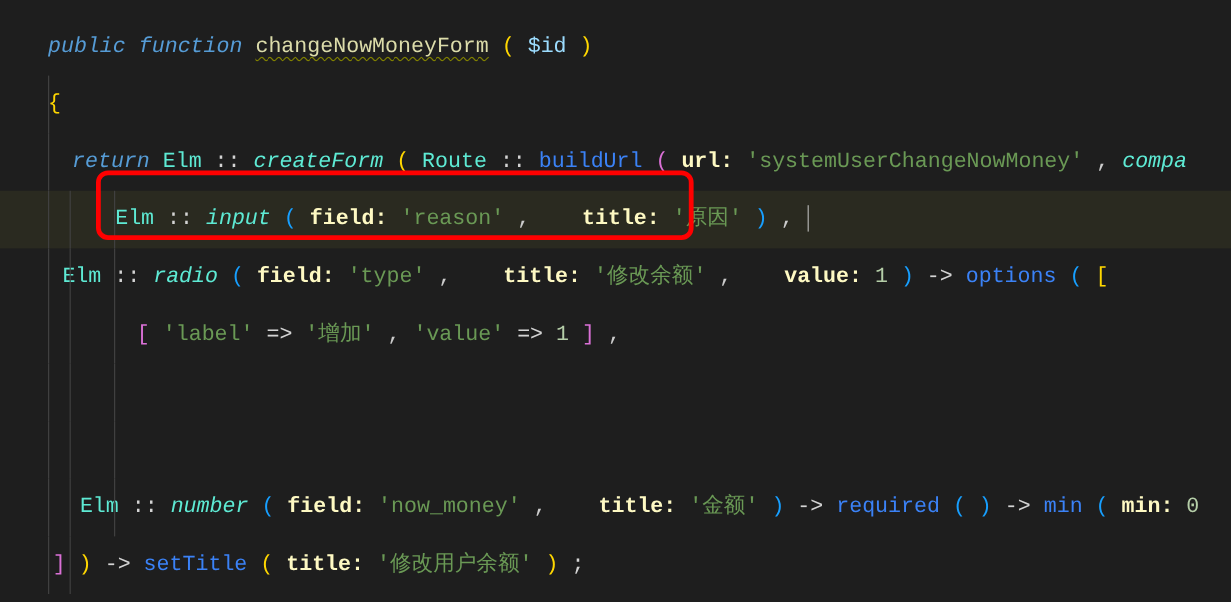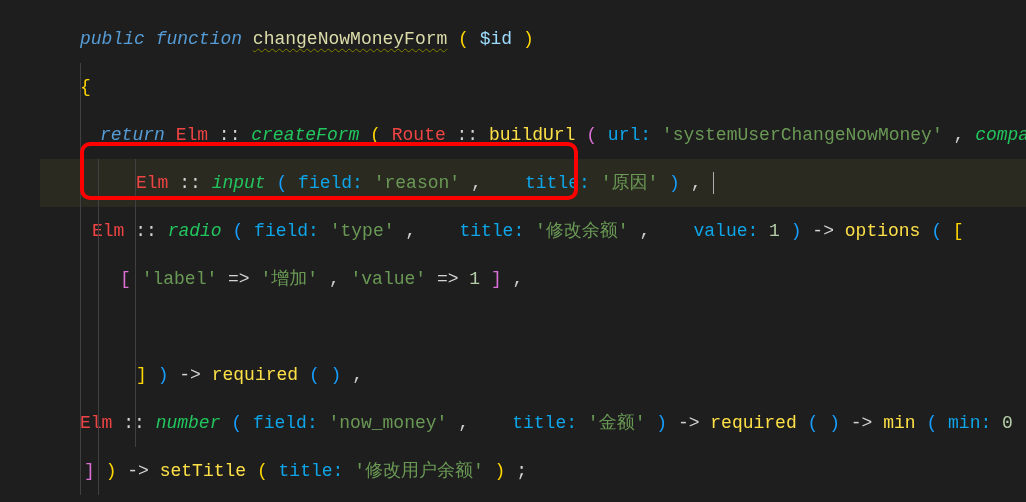--- a/index.html
+++ b/index.html
@@ -18,47 +18,46 @@
   .editor {
     padding: 15px 0 0 0;
     position: relative;
   }
   .line {
     padding-left: 40px;
     position: relative;
     height: 48px;
     display: flex;
     align-items: center;
-    margin-left: 40px;
   }
   .line.highlight-row {
     background: #2a2a20;
     text-align: right;
   }
   .indent-guide {
     position: absolute;
     width: 1px;
     background: #404040;
     top: 0;
     bottom: 0;
   }
   .g1 { left: 40px; }
   .g2 { left: 58px; }
   .g3 { left: 95px; }
   .kw { color: #569cd6; font-style: italic; }
   .fn-decl { color: #dcdcaa; text-decoration: underline wavy #808000; text-decoration-thickness: 1px; text-underline-offset: 4px;}
-  .fn-call { color: #22c55e; font-style: italic;}
-  .fn-call2 { color: #fde047; }
-  .class { color: #ef4444; }
+  .fn-call { color: #5eead4; font-style: italic;}
+  .fn-call2 { color: #3b82f6; }
+  .class { color: #5eead4; }
   .var { color: #9cdcfe; }
   .paren { color: #ffd700; }
   .paren2 { color: #da70d6; }
   .paren3 { color: #179fff; }
   .str { color: #6a9955; font-family: Liberation Mono, monospace; }
-  .hint { color: #0ea5e9; }
+  .hint { color: #fef9c3; font-weight: bold; }
   .op { color: #d4d4d4; }
   .num { color: #b5cea8; }
   .brace { color: #ffd700; }
   .punct { color: #d4d4d4; }
   .comma { color: #cccccc; }
   .red-box {
     position: absolute;
     border: 4px solid #ff0000;
     border-radius: 10px;
     pointer-events: none;
@@ -169,21 +168,21 @@
       <span class="hint"> value: </span>
       <span class="num">1</span>
       <span class="paren3">)</span>
       <span class="op">-&gt;</span>
       <span class="fn-call2">options</span>
       <span class="paren3">(</span>
       <span class="paren">[</span>
     </span>
   </div>
 
-  <div class="line" style="padding-left:80px;">
+  <div class="line" style="padding-left:114px;">
     <div class="indent-guide g1"></div>
       <div class="indent-guide g2"></div>
       <div class="indent-guide g3"></div>
     <span>
       <span class="paren2">[</span>
       <span class="str">'label'</span>
       <span class="op"> =&gt; </span>
       <span class="str">'增加'</span>
       <span class="comma">,</span>
       <span> </span>
@@ -198,32 +197,23 @@
   <div class="line" style="padding-left:130px;">
     <div class="indent-guide g1"></div>
       <div class="indent-guide g2"></div>
       <div class="indent-guide g3"></div>
   </div>
 
   <div class="line" style="padding-left:96px;">
     <div class="indent-guide g1"></div>
       <div class="indent-guide g2"></div>
       <div class="indent-guide g3"></div>
-    <span>
-      <span class="paren">]</span>
-      <span class="paren3">)</span>
-      <span class="op">-&gt;</span>
-      <span class="fn-call2">required</span>
-      <span class="paren3">(</span>
-      <span class="paren3">)</span>
-      <span class="comma">,</span>
-    </span>
-  </div>
-
-  <div class="line" style="">
+  </div>
+
+  <div class="line" style="justify-content:center;">
     <div class="indent-guide g1"></div>
       <div class="indent-guide g2"></div>
       <div class="indent-guide g3"></div>
     <span>
       <span class="class">Elm</span>
       <span class="op">::</span>
       <span class="fn-call">number</span>
       <span class="paren3">(</span>
       <span class="hint"> field: </span>
       <span class="str">'now_money'</span>

